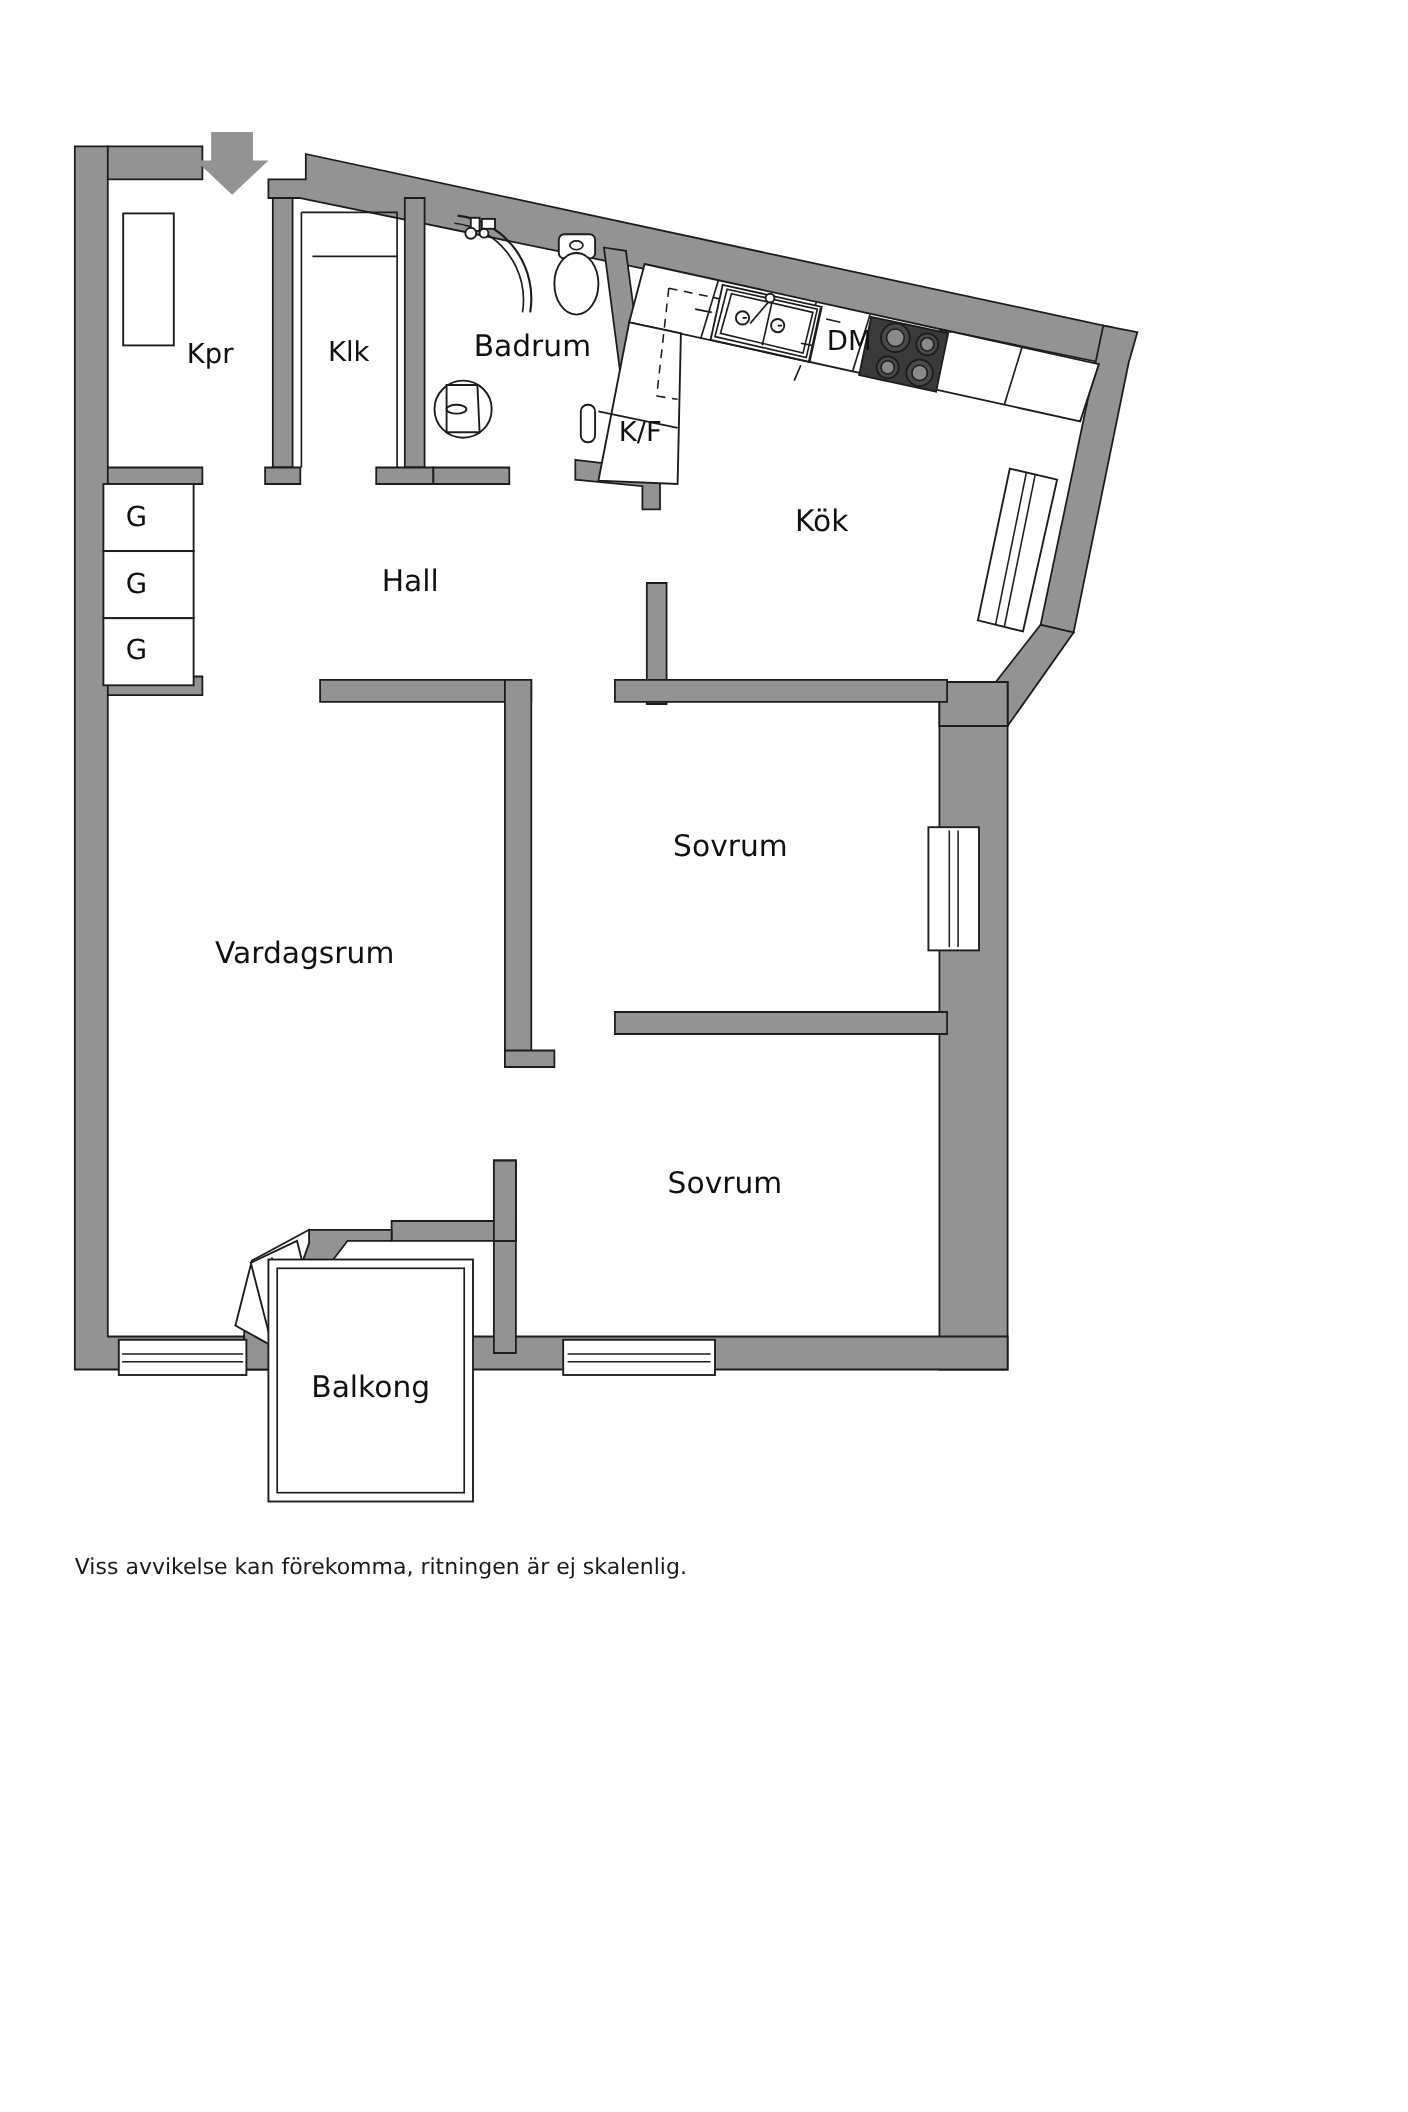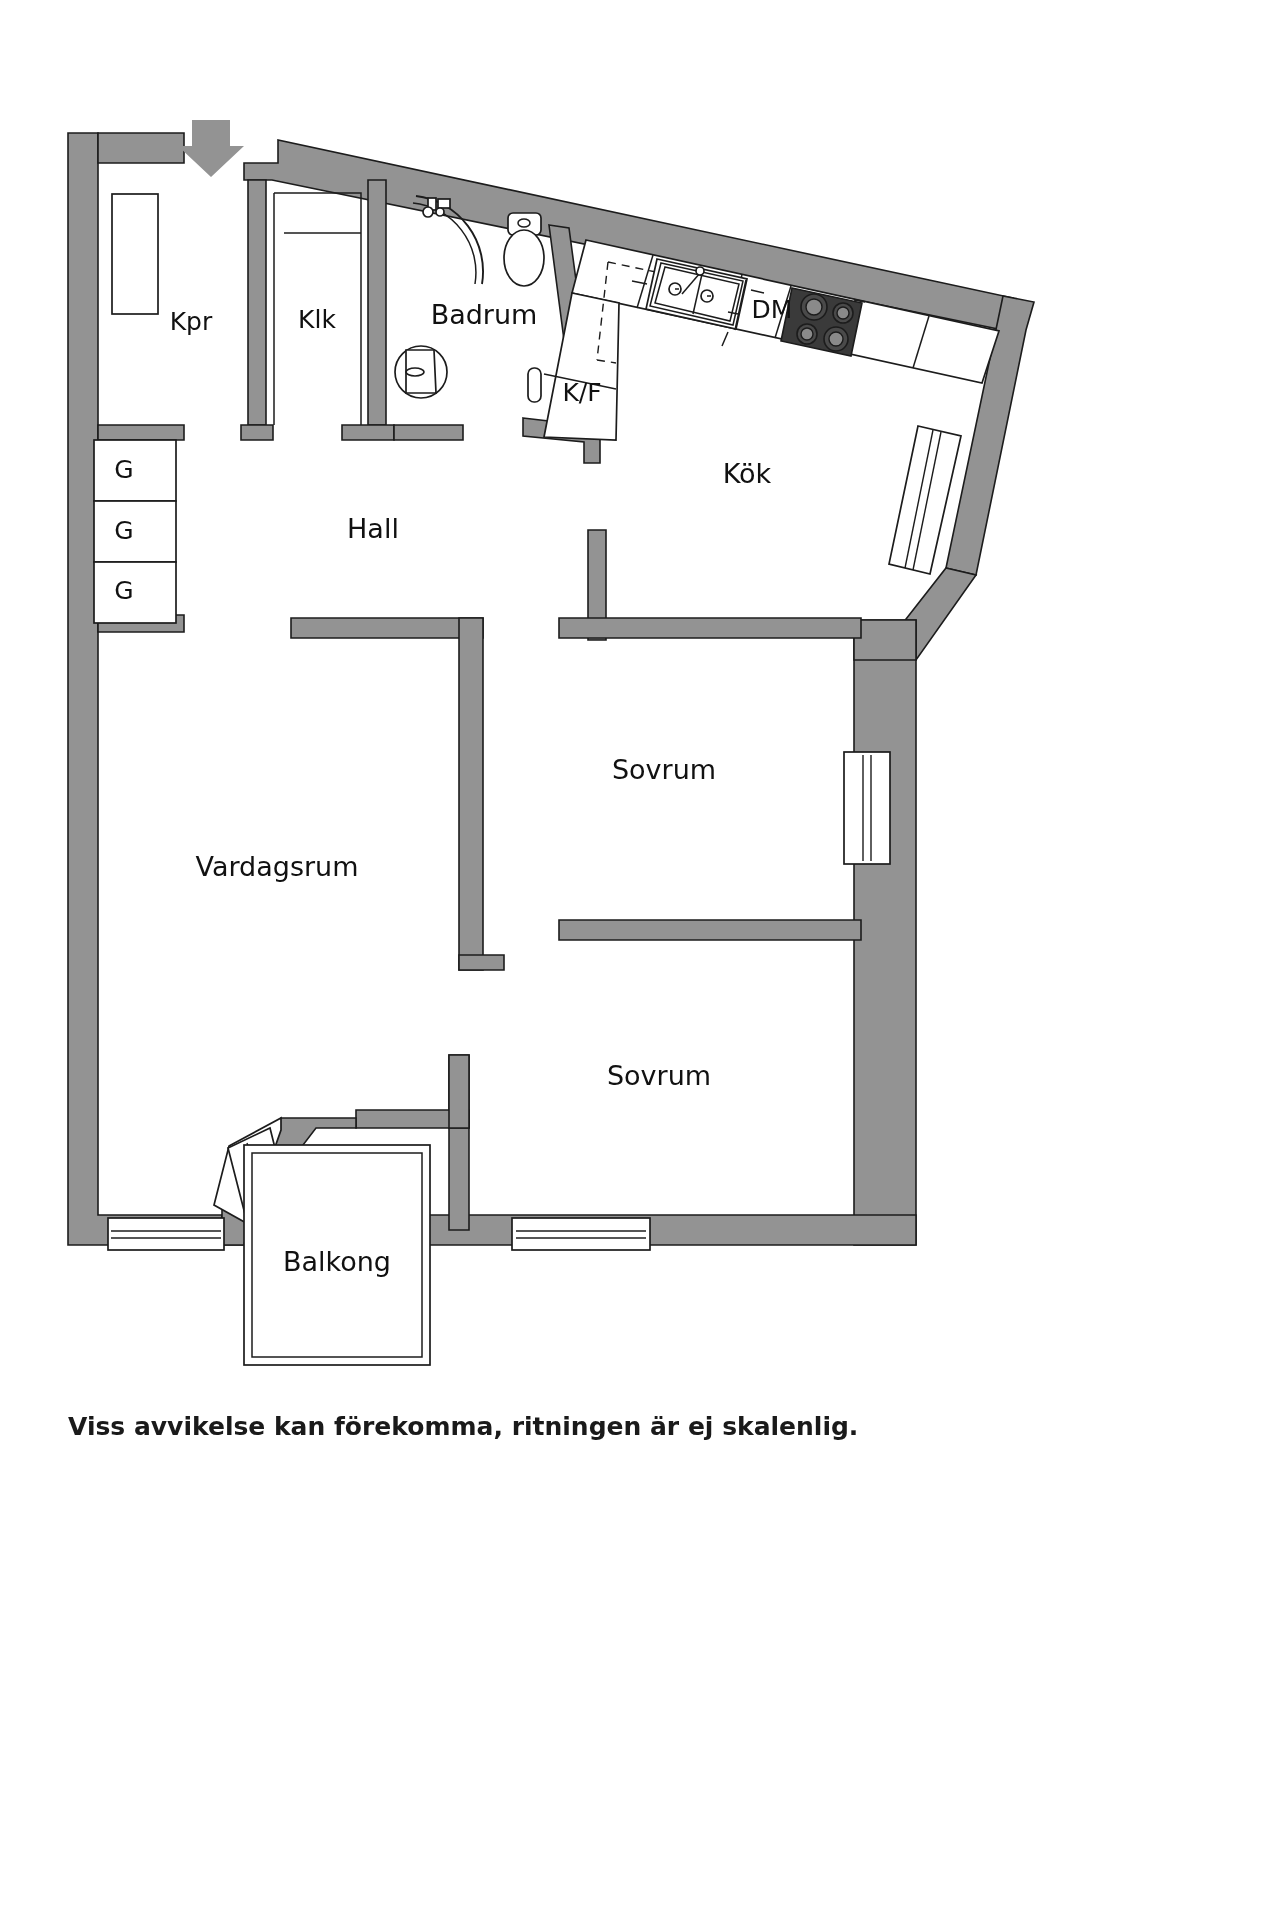--- a/index.html
+++ b/index.html
@@ -45,24 +45,23 @@
     font-size: 25px;
     fill: #111111;
     text-anchor: middle;
     dominant-baseline: middle;
   }
   .disclaimer {
     position: absolute;
     left: 52px;
     top: 1412px;
     font-family: "DejaVu Sans", "Liberation Sans", sans-serif;
-    font-size: 25px;
+    font-size: 20px;
     color: #1a1a1a;
     white-space: nowrap;
-    font-weight: bold;
   }
   .wall { fill: #939393; stroke: #1c1c1c; stroke-width: 1.6; }
   .fixture { fill: #ffffff; stroke: #1c1c1c; stroke-width: 1.7; }
   .fixture-thin { fill: none; stroke: #1c1c1c; stroke-width: 1.5; }
   .fixture-fill-none { fill: none; stroke: #1c1c1c; stroke-width: 1.9; }
   .dashline { fill: none; stroke: #1c1c1c; stroke-width: 1.4; stroke-dasharray: 8 6; }
   .stove-body { fill: #3a3a3a; stroke: #1c1c1c; stroke-width: 1.6; }
   .burner-outer { fill: #4a4a4a; stroke: #1c1c1c; stroke-width: 1.6; }
   .burner-inner { fill: #8a8a8a; stroke: #1c1c1c; stroke-width: 1.4; }
   .window-frame { fill: #ffffff; stroke: #1c1c1c; stroke-width: 1.7; }

